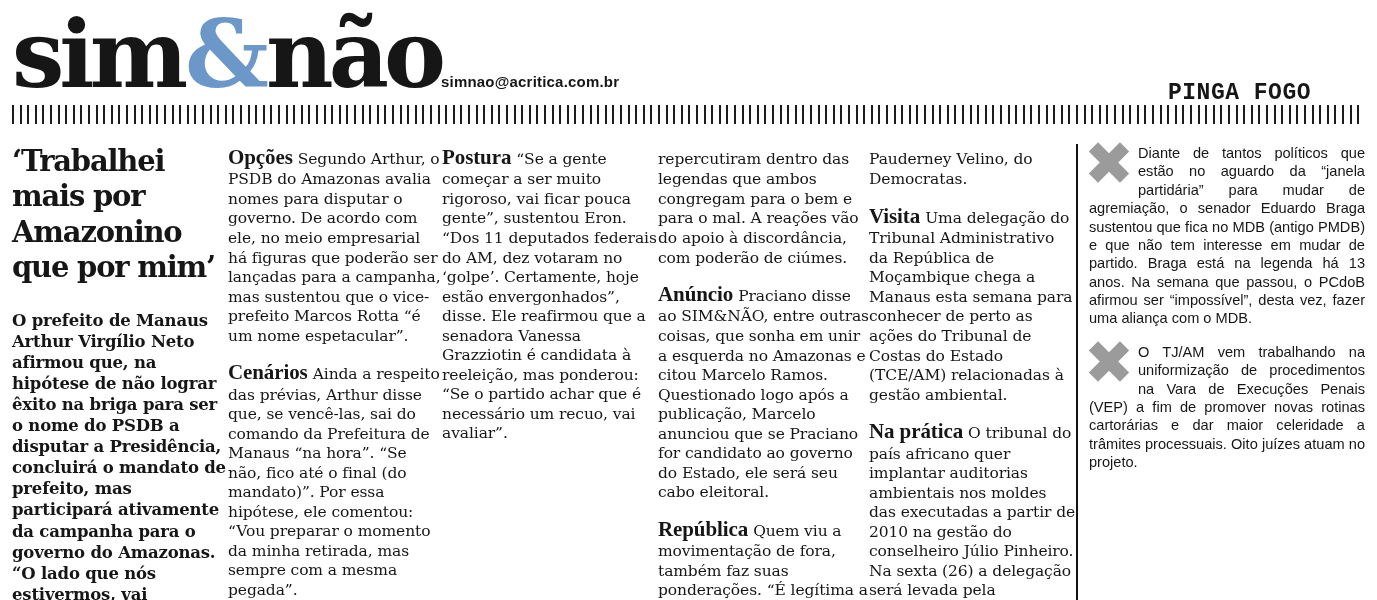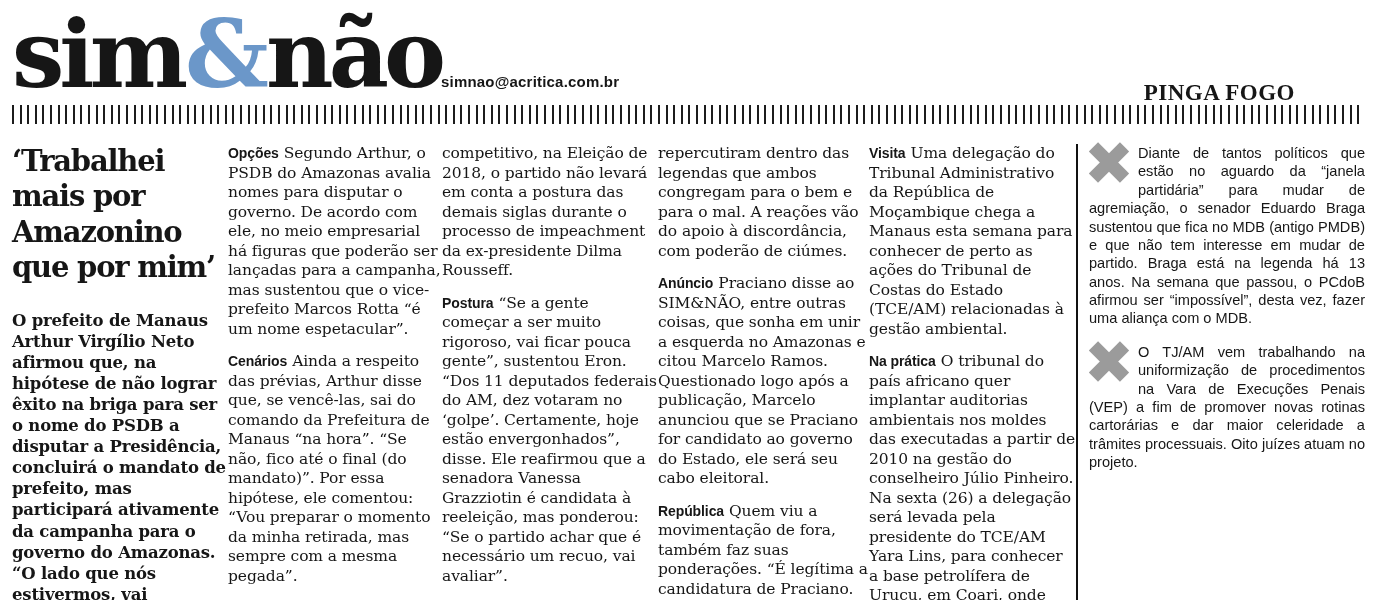--- a/index.html
+++ b/index.html
@@ -24,22 +24,22 @@
   .masthead .amp { color: #6b97c9; padding: 0 2px; }
   .masthead-email {
     font-family: "Liberation Sans", sans-serif;
     font-weight: bold;
     font-size: 15px;
     padding-bottom: 10px;
     letter-spacing: 0.2px;
   }
   .section-title {
     position: absolute;
-    top: 80px; right: 82px;
-    font-family: Liberation Serif, serif;
+    top: 80px; right: 66px;
+    font-family: Liberation Mono, monospace;
     font-weight: bold;
     font-size: 23px;
     letter-spacing: 0.5px;
   }
 
   
   .stripe-rule {
     margin-top: 5px;
     height: 19px;
     background: repeating-linear-gradient(90deg, #1c1c1c 0 2px, transparent 2px 7.6px);
@@ -71,23 +71,23 @@
   }
 
   
   .note {
     font-size: 15.5px;
     line-height: 1.26;
     margin-bottom: 13px;
     letter-spacing: -0.1px;
   }
   .note-label {
-    font-family: Liberation Sans, sans-serif;
+    font-family: Liberation Serif, serif;
     font-weight: bold;
-    font-size: 14px;
+    font-size: 21px;
     margin-right: 5px;
   }
   .note-label:empty { margin-right: 0; }
 
   
   .pinga-col {
     border-left: 2px solid #111;
     padding-left: 11px;
     font-family: "Liberation Sans", sans-serif;
     font-size: 14.6px;
@@ -132,32 +132,32 @@
       <p class="lead-body">O prefeito de Manaus Arthur Virgílio Neto afirmou que, na hipótese de não lograr êxito na briga para ser o nome do PSDB a disputar a Presidência, concluirá o mandato de prefeito, mas participará ativamente da campanha para o governo do Amazonas. “O lado que nós estivermos, vai vencer”, provocou. Ele lembrou de sua atuação na eleição suplementar, ano passado, e afirmou: “Trabalhei mais pelo Amazonino (Mendes) que por mim. Tudo meu é visceral”.</p>
     </div>
 
     <div class="col">
       <p class="note"><span class="note-label">Opções</span><span>Segundo Arthur, o PSDB do Amazonas avalia nomes para disputar o governo. De acordo com ele, no meio empresarial há figuras que poderão ser lançadas para a campanha, mas sustentou que o vice-prefeito Marcos Rotta “é um nome espetacular”.</span></p>
       <p class="note"><span class="note-label">Cenários</span><span>Ainda a respeito das prévias, Arthur disse que, se vencê-las, sai do comando da Prefeitura de Manaus “na hora”. “Se não, fico até o final (do mandato)”. Por essa hipótese, ele comentou: “Vou preparar o momento da minha retirada, mas sempre com a mesma pegada”.</span></p>
 
     </div>
 
     <div class="col">
-      <p class="note"><span class="note-label"></span><span>competitivo, na Eleição de 2018, o partido não levará em conta a postura das demais siglas durante o processo de impeachment da ex-presidente Dilma Rousseff.</span></p>
       <p class="note"><span class="note-label">Postura</span><span>“Se a gente começar a ser muito rigoroso, vai ficar pouca gente”, sustentou Eron. “Dos 11 deputados federais do AM, dez votaram no ‘golpe’. Certamente, hoje estão envergonhados”, disse. Ele reafirmou que a senadora Vanessa Grazziotin é candidata à reeleição, mas ponderou: “Se o partido achar que é necessário um recuo, vai avaliar”.</span></p>
 
     </div>
 
     <div class="col">
       <p class="note"><span class="note-label"></span><span>repercutiram dentro das legendas que ambos congregam para o bem e para o mal. A reações vão do apoio à discordância, com poderão de ciúmes.</span></p>
       <p class="note"><span class="note-label">Anúncio</span><span>Praciano disse ao SIM&amp;NÃO, entre outras coisas, que sonha em unir a esquerda no Amazonas e citou Marcelo Ramos. Questionado logo após a publicação, Marcelo anunciou que se Praciano for candidato ao governo do Estado, ele será seu cabo eleitoral.</span></p>
       <p class="note"><span class="note-label">República</span><span>Quem viu a movimentação de fora, também faz suas ponderações. “É legítima a candidatura de Praciano. Mas acho que ele perdeu muito com sua ausência do Amazonas”, afirmou o deputado federal</span></p>
     </div>
 
     <div class="col">
+      <p class="note"><span class="note-label"></span><span>Pauderney Velino, do Democratas.</span></p>
       <p class="note"><span class="note-label">Visita</span><span>Uma delegação do Tribunal Administrativo da República de Moçambique chega a Manaus esta semana para conhecer de perto as ações do Tribunal de Costas do Estado (TCE/AM) relacionadas à gestão ambiental.</span></p>
       <p class="note"><span class="note-label">Na prática</span><span>O tribunal do país africano quer implantar auditorias ambientais nos moldes das executadas a partir de 2010 na gestão do conselheiro Júlio Pinheiro. Na sexta (26) a delegação será levada pela presidente do TCE/AM Yara Lins, para conhecer a base petrolífera de Urucu, em Coari, onde verão como são feitas inspeções in loco.</span></p>
     </div>
 
     <div class="col pinga-col">
       <div class="pinga-item">
         <span class="x-icon"></span>
         <span>Diante de tantos políticos que estão no aguardo da “janela partidária” para mudar de agremiação, o senador Eduardo Braga sustentou que fica no MDB (antigo PMDB) e que não tem interesse em mudar de partido. Braga está na legenda há 13 anos. Na semana que passou, o PCdoB afirmou ser “impossível”, desta vez, fazer uma aliança com o MDB.</span>
       </div>
       <div class="pinga-item">

